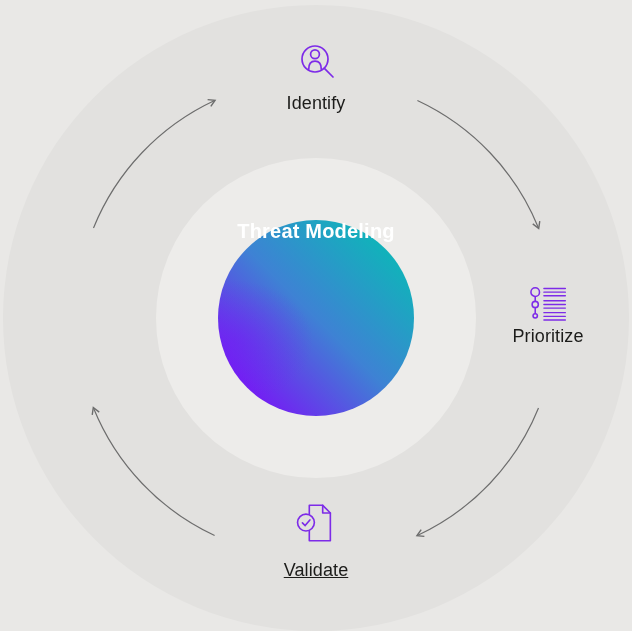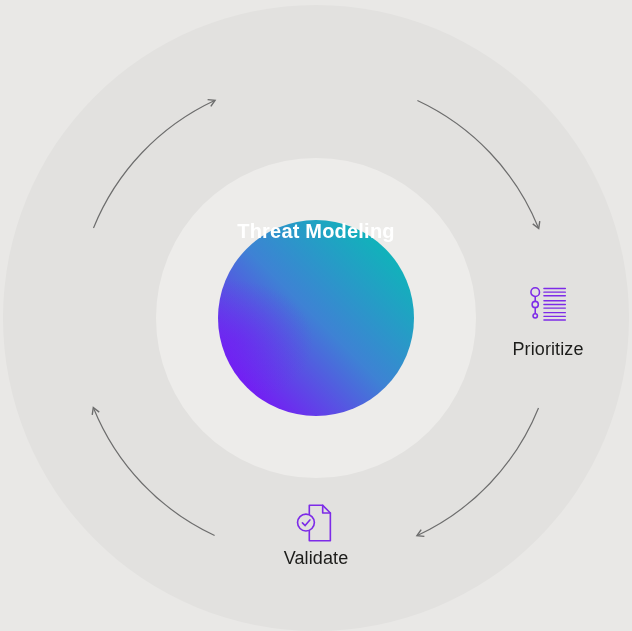--- a/index.html
+++ b/index.html
@@ -27,22 +27,22 @@
   .stage-identify   { left:216px; top:40px;  width:200px; }
   .stage-prioritize { left:468px; top:283px; width:160px; }
   .stage-validate   { left:216px; top:501px; width:200px; }
   .stage-mitigate   { left:0px;   top:279px; width:162px; }
   .stage .icon svg { display:block; stroke:#7d2be8; fill:none; stroke-width:1.7; stroke-linecap:round; }
   .stage .label {
     color:#1c1c1a; font-size:18px; font-weight:500; line-height:22px; letter-spacing:0.1px;
     text-align:center;
   }
   .stage-identify .label   { margin-top:12px; }
-  .stage-prioritize .label { margin-top:13px; }
-  .stage-validate .label   { margin-top:2px; }
+  .stage-prioritize .label { }
+  .stage-validate .label   { margin-top:14px;text-decoration:underline; }
   .stage-mitigate .label   { margin-top:16px; }
 </style>
 </head>
 <body>
 
 <div class="canvas">
 
   <div class="circle ring-outer"></div>
   <div class="circle ring-inner"></div>
 
@@ -57,20 +57,31 @@
       <path d="M417.4,100.5 A240,240 0 0 1 538.5,228" marker-end="url(#ah)"></path>
       <path d="M538.5,408 A240,240 0 0 1 417.4,535.5" marker-end="url(#ah)"></path>
       <path d="M214.6,535.5 A240,240 0 0 1 93.5,408" marker-end="url(#ah)"></path>
     </g>
   </svg>
 
   <div class="circle center-circle">
     <div class="center-title">Threat Modeling</div>
   </div>
 
+  <div class="stage stage-identify">
+    <span class="icon">
+      <svg width="40" height="40" viewBox="0 0 40 40">
+        <circle cx="19" cy="19" r="13"></circle>
+        <line x1="28.4" y1="28.4" x2="37" y2="37"></line>
+        <circle cx="19" cy="14.2" r="4.4"></circle>
+        <path d="M12.7,29.3 C12.7,23.5 15.4,21.2 19,21.2 C22.6,21.2 25.3,23.5 25.3,29.3"></path>
+      </svg>
+    </span>
+    <span class="label">Identify</span>
+  </div>
 
   <div class="stage stage-prioritize">
     <span class="icon">
       <svg width="42" height="42" viewBox="0 0 46 46">
         <line x1="9" y1="10" x2="9" y2="36"></line>
         <circle cx="9" cy="10" r="4.7" fill="#e2e1df"></circle>
         <circle cx="9" cy="23.5" r="3.4" fill="#e2e1df"></circle>
         <circle cx="9" cy="36" r="2.4" fill="#e2e1df"></circle>
         <path stroke-width="1.5" d="M18.5,6 H42 M18.5,10 H42 M18.5,14 H42 M18.5,19.5 H42 M18.5,23.5 H42 M18.5,27.5 H42 M18.5,32.5 H42 M18.5,36.5 H42 M18.5,40.5 H42"></path>
       </svg>

